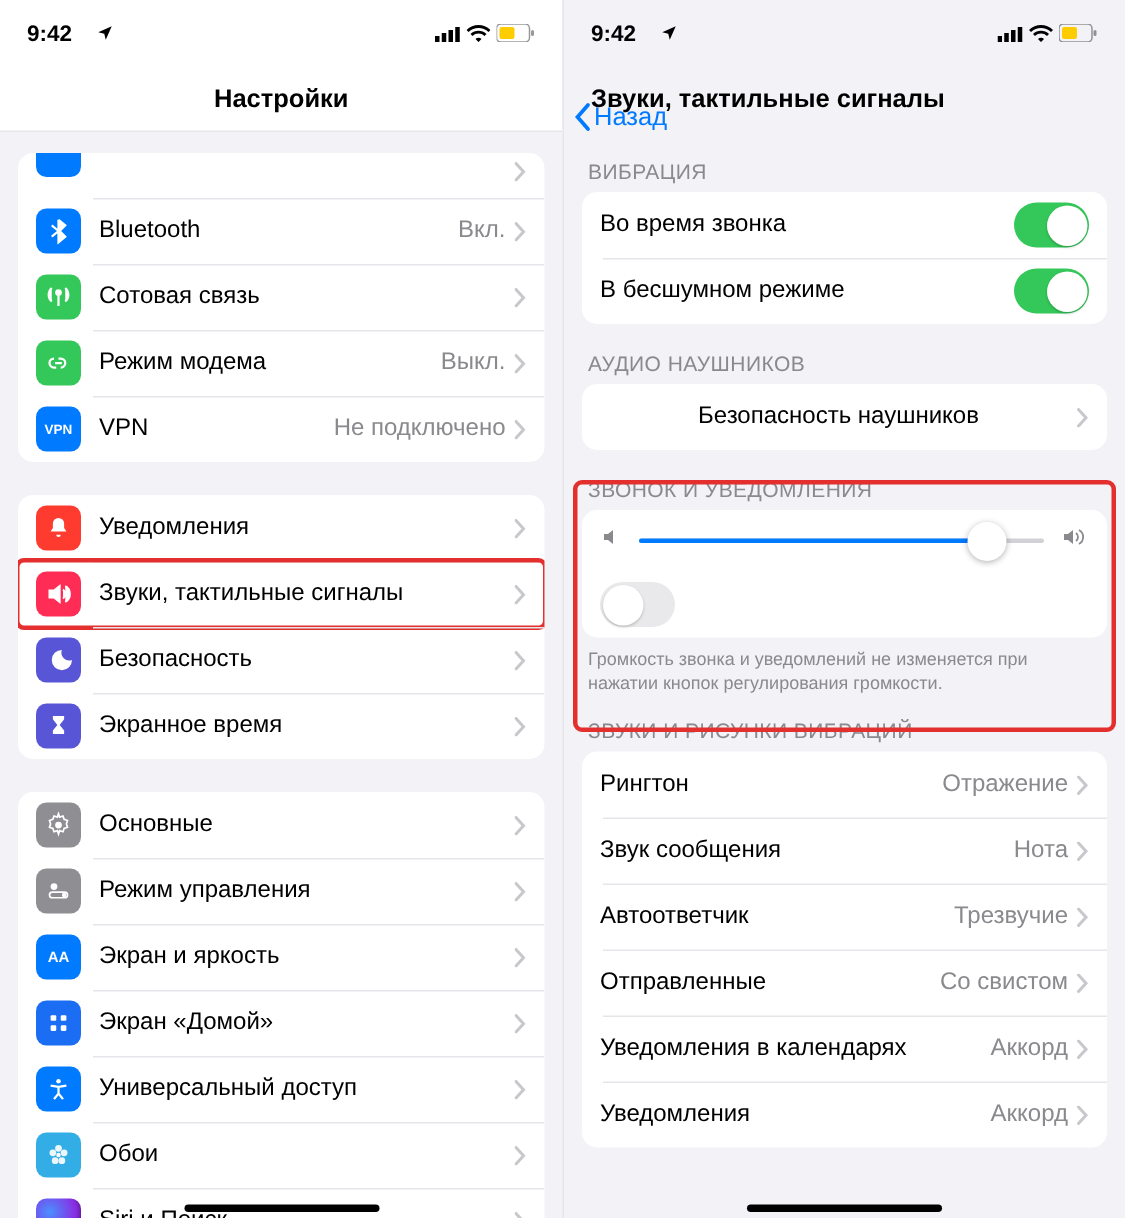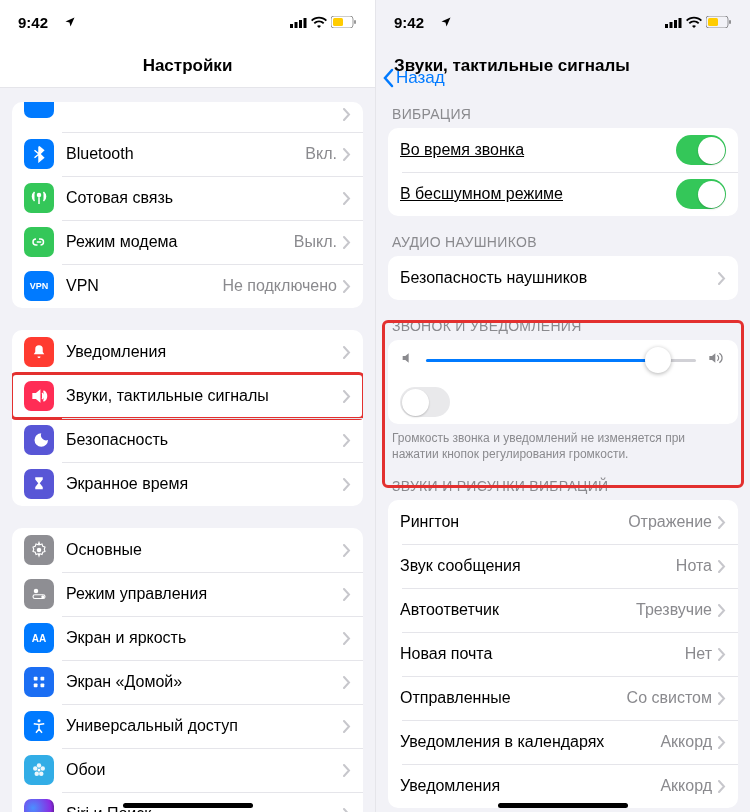--- a/index.html
+++ b/index.html
@@ -372,37 +372,37 @@
         <svg width="12" height="20" viewBox="0 0 12 20">
             <path d="M10 2L3 10l7 8" stroke="#007aff" stroke-width="2.5" fill="none" stroke-linecap="round"></path>
           </svg>
         <span>Назад</span>
       </div>
       <span style="margin-left:10px;font-weight:600;">Звуки, тактильные сигналы</span>
     </div>
 
     <div class="content hl2">
       <div class="sec-head">ВИБРАЦИЯ</div>
-      <div class="group flat" style="margin:0 12px;border-radius:10px;text-decoration:underline;">
+      <div class="group flat" style="margin:0 12px;border-radius:10px;">
         <div class="row noicon">
           <div class="label">Во время звонка</div>
           <div class="toggle on">
               <div class="knob"></div>
             </div>
         </div>
         <div class="row noicon">
           <div class="label">В бесшумном режиме</div>
           <div class="toggle on">
               <div class="knob"></div>
             </div>
         </div>
       </div>
 
       <div class="sec-head">АУДИО НАУШНИКОВ</div>
-      <div class="group flat" style="margin:0 12px;border-radius:10px;">
+      <div class="group flat" style="margin:0 12px;border-radius:10px;text-align:center;">
         <div class="row noicon">
           <div class="label">Безопасность наушников</div>
           <div class="chev">
               <svg width="8" height="13" viewBox="0 0 8 13">
                 <path d="M1 1l5 5.5L1 12" stroke="#c7c7cc" stroke-width="2" fill="none" stroke-linecap="round"></path>
               </svg>
             </div>
         </div>
       </div>
 
@@ -454,29 +454,20 @@
         <div class="row noicon">
           <div class="label">Автоответчик</div>
           <div class="value">Трезвучие</div>
           <div class="chev">
               <svg width="8" height="13" viewBox="0 0 8 13">
                 <path d="M1 1l5 5.5L1 12" stroke="#c7c7cc" stroke-width="2" fill="none" stroke-linecap="round"></path>
               </svg>
             </div>
         </div>
         <div class="row noicon">
-          <div class="label">Новая почта</div>
-          <div class="value">Нет</div>
-          <div class="chev">
-              <svg width="8" height="13" viewBox="0 0 8 13">
-                <path d="M1 1l5 5.5L1 12" stroke="#c7c7cc" stroke-width="2" fill="none" stroke-linecap="round"></path>
-              </svg>
-            </div>
-        </div>
-        <div class="row noicon">
           <div class="label">Отправленные</div>
           <div class="value">Со свистом</div>
           <div class="chev">
               <svg width="8" height="13" viewBox="0 0 8 13">
                 <path d="M1 1l5 5.5L1 12" stroke="#c7c7cc" stroke-width="2" fill="none" stroke-linecap="round"></path>
               </svg>
             </div>
         </div>
         <div class="row noicon">
           <div class="label">Уведомления в календарях</div>

